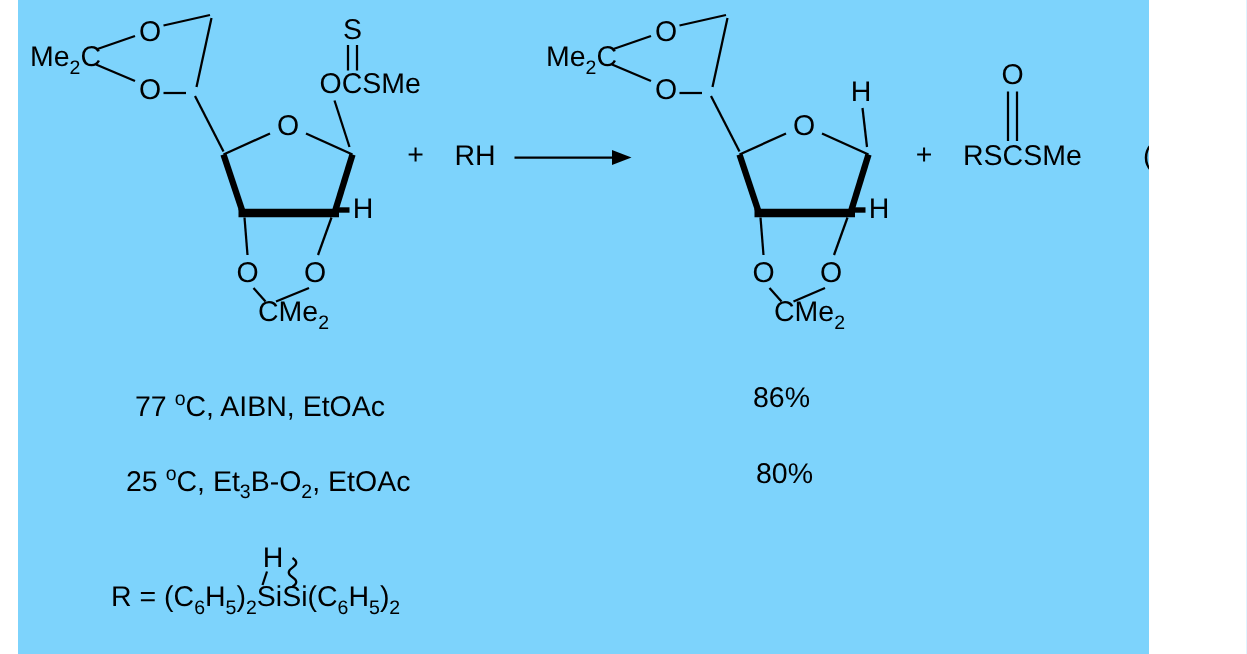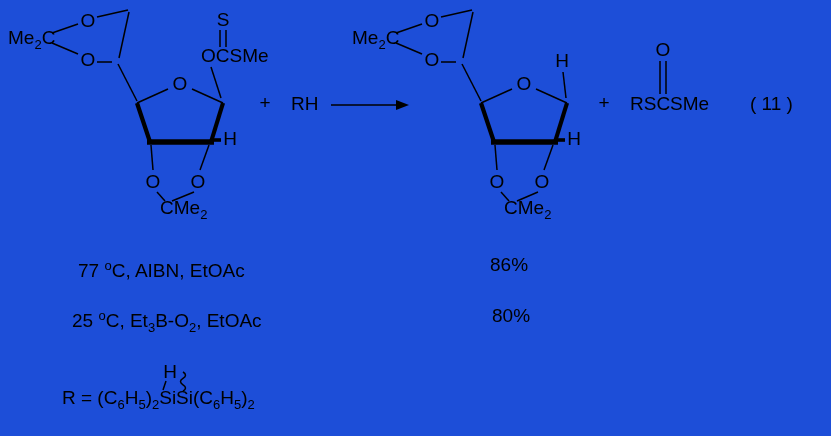--- a/index.html
+++ b/index.html
@@ -1,17 +1,17 @@
 <!DOCTYPE html>
 <html><head>
 <meta charset="utf-8">
 <style>
   html,body{margin:0;padding:0;background:#ffffff;}
-  .page{width:831px;height:436px;background:#1d4ed8;position:relative;overflow:hidden;
-        font-family:"Liberation Sans","DejaVu Sans",sans-serif;}
+  .page{width:754px;height:436px;background:#7dd3fc;position:relative;overflow:hidden;
+        font-family:"Liberation Sans","DejaVu Sans",sans-serif;margin-left:12px;}
   svg{display:block;}
   svg text{font-family:"Liberation Sans","DejaVu Sans",sans-serif;font-size:19px;fill:#000000;}
   .sub{font-size:13px;}
   .bond{stroke:#000000;stroke-width:1.5;fill:none;}
   .wedge{stroke:#000000;stroke-width:4.2;fill:none;}
   .wedgeb{stroke:#000000;stroke-width:5.6;fill:none;}
   .wedges{stroke:#000000;stroke-width:3.6;fill:none;}
   .ahead{fill:#000000;stroke:none;}
 </style>
 </head>

